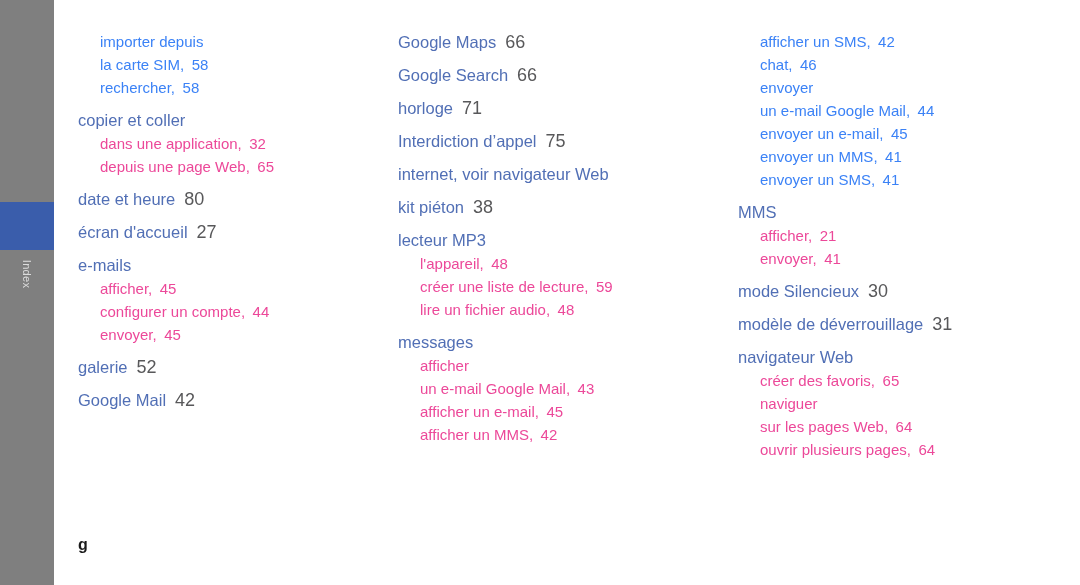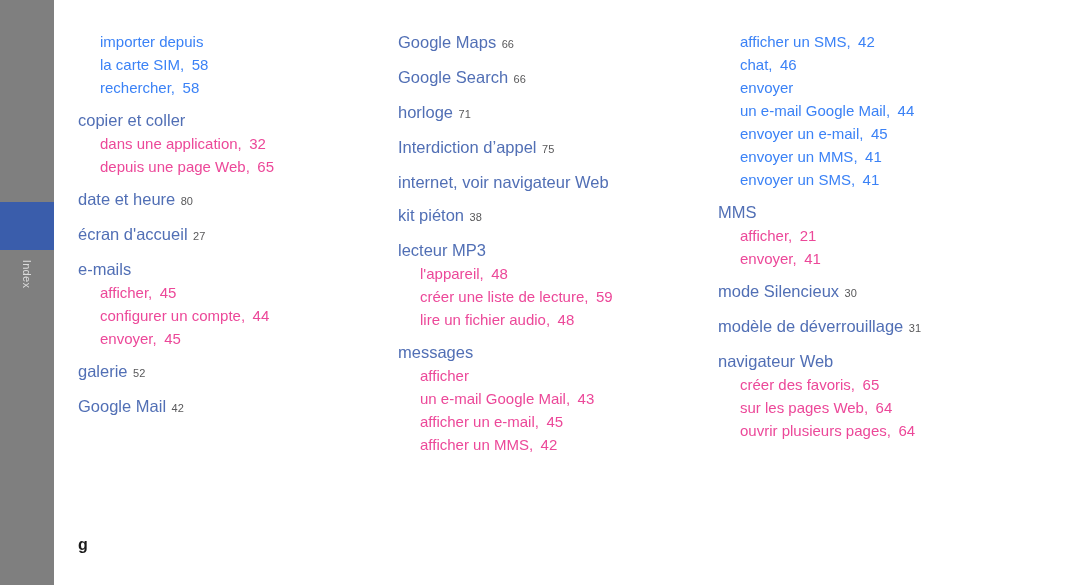--- a/index.html
+++ b/index.html
@@ -61,36 +61,36 @@
     top: 0;
     right: 0;
     bottom: 0;
   }
   .col {
     position: absolute;
     top: 30px;
   }
   .col-1 { left: 24px;  width: 320px; }
   .col-2 { left: 344px; width: 312px; }
-  .col-3 { left: 664px; width: 330px; }
+  .col-3 { left: 684px; width: 330px; }
 
   .entry {
     margin-bottom: 9px;
   }
   .entry:last-child { margin-bottom: 0; }
 
   .head {
     color: #516fb5;
     font-size: 16.5px;
     line-height: 24px;
     white-space: normal;
   }
   .head .pg {
     color: #58585a;
-    font-size: 11px;
+    font-size: 18px;
   }
 
   .sub {
     color: #ec4899;
     font-size: 15px;
     line-height: 23px;
     padding-left: 22px;
     white-space: normal;
   }
 
@@ -203,19 +203,20 @@
       </div>
       <div class="entry">
         <div class="head">mode Silencieux<span class="pg"> 30</span></div>
       </div>
       <div class="entry">
         <div class="head">modèle de déverrouillage<span class="pg"> 31</span></div>
       </div>
       <div class="entry">
         <div class="head">navigateur Web</div>
         <div class="sub">créer des favoris, 65</div>
+        <div class="sub">naviguer</div>
         <div class="sub">sur les pages Web, 64</div>
         <div class="sub">ouvrir plusieurs pages, 64</div>
       </div>
     </div>
 </div>
 
 <div class="folio">g</div>
 
 </body></html>

